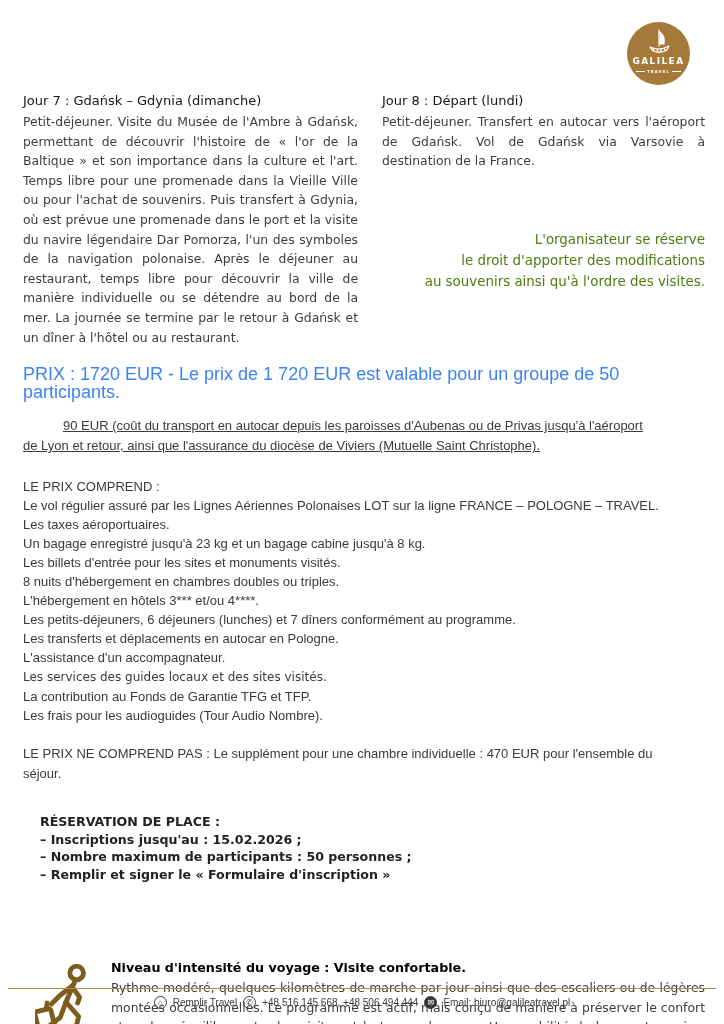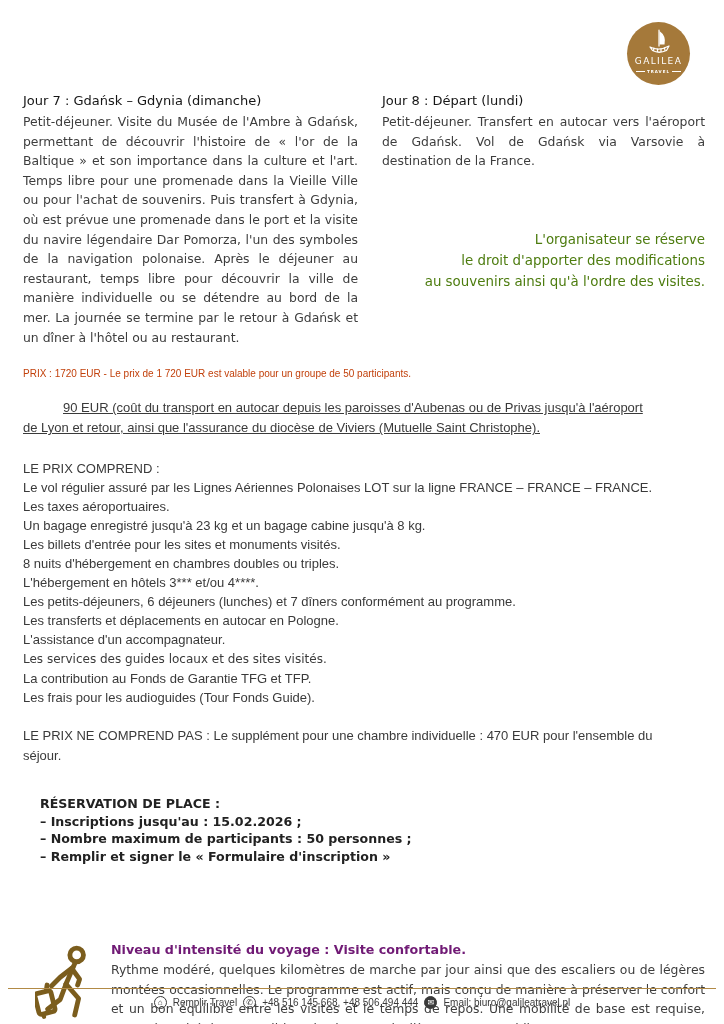--- a/index.html
+++ b/index.html
@@ -20,21 +20,21 @@
     position: absolute;
     top: 22px; right: 34px;
     width: 63px; height: 63px;
     border-radius: 50%;
     background: #a5793a;
     display: flex; flex-direction: column;
     align-items: center; justify-content: flex-start;
   }
   .logo-boat { margin-top: 6px; }
   .logo-brand {
-    color: #ffffff; font-size: 9px; font-weight: normal;
+    color: #ffffff; font-size: 9px; font-weight: bold;
     letter-spacing: 1.4px; line-height: 1; margin-top: 1px;
   }
   .logo-sub {
     display: flex; align-items: center; gap: 2px;
     color: #ffffff; font-size: 4px; letter-spacing: 1px;
     margin-top: 2.5px; font-weight: bold;
   }
   .logo-sub::before, .logo-sub::after {
     content: ""; display: block; width: 9px; height: 1px; background: #ffffff;
   }
@@ -53,21 +53,21 @@
   .notice {
     margin-top: 58px;
     text-align: right;
     color: #4d7c0f;
     font-size: 13.4px; line-height: 21px;
   }
   
   .narrow { font-family: "Liberation Sans", sans-serif; }
   .price-line {
     margin: 18px 19px 0 23px;
-    font-size: 10px; line-height: 18px; color: #c2410c;
+    font-size: 18px; line-height: 18px; color: #3b82f6;
   }
   .underline-note {
     margin: 15px 19px 0 23px;
     max-width: 625px;
     font-size: 13px; line-height: 20px; color: #3a3a3a;
     text-decoration: underline;
     text-indent: 40px;
   }
   .includes { margin: 21px 19px 0 23px; max-width: 662px; }
   .includes-heading { font-size: 13px; line-height: 19px; color: #3a3a3a; }
@@ -87,21 +87,21 @@
     font-size: 12.6px; line-height: 17.5px;
   }
   
   .intensity {
     margin: 76px 19px 0 35px;
     display: flex; gap: 14px; align-items: flex-start;
   }
   .intensity-icon { flex: none; margin-top: 4px; }
   .intensity-text { flex: 1; }
   .intensity-heading {
-    font-weight: bold; color: #701a75;
+    font-weight: bold; color: #000000;
     font-size: 12.7px; line-height: 18px; margin-bottom: 1px;
   }
   .intensity-body {
     font-size: 12.4px; line-height: 19.6px;
     text-align: justify; color: #3d3d3d;
   }
   
   .footer {
     position: absolute; left: 0; right: 0; bottom: 0;
     height: 36px;
@@ -157,32 +157,32 @@
         <div>au souvenirs ainsi qu'à l'ordre des visites.</div>
       </div>
     </div>
   </div>
 
   <div class="price-line narrow">PRIX : 1720 EUR - Le prix de 1 720 EUR est valable pour un groupe de 50 participants.</div>
   <div class="underline-note narrow">90 EUR (coût du transport en autocar depuis les paroisses d'Aubenas ou de Privas jusqu'à l'aéroport de Lyon et retour, ainsi que l'assurance du diocèse de Viviers (Mutuelle Saint Christophe).</div>
 
   <div class="includes narrow">
     <div class="includes-heading">LE PRIX COMPREND :</div>
-    <div class="include-item">Le vol régulier assuré par les Lignes Aériennes Polonaises LOT sur la ligne FRANCE – FRANCE – FRANCE.</div>
+    <div class="include-item">Le vol régulier assuré par les Lignes Aériennes Polonaises LOT sur la ligne FRANCE – POLOGNE – TRAVEL.</div>
     <div class="include-item">Les taxes aéroportuaires.</div>
     <div class="include-item">Un bagage enregistré jusqu'à 23 kg et un bagage cabine jusqu'à 8 kg.</div>
     <div class="include-item">Les billets d'entrée pour les sites et monuments visités.</div>
     <div class="include-item">8 nuits d'hébergement en chambres doubles ou triples.</div>
     <div class="include-item">L'hébergement en hôtels 3*** et/ou 4****.</div>
     <div class="include-item">Les petits-déjeuners, 6 déjeuners (lunches) et 7 dîners conformément au programme.</div>
     <div class="include-item">Les transferts et déplacements en autocar en Pologne.</div>
     <div class="include-item">L'assistance d'un accompagnateur.</div>
     <div class="include-item wide">Les services des guides locaux et des sites visités.</div>
     <div class="include-item">La contribution au Fonds de Garantie TFG et TFP.</div>
-    <div class="include-item">Les frais pour les audioguides (Tour Fonds Guide).</div>
+    <div class="include-item">Les frais pour les audioguides (Tour Audio Nombre).</div>
   </div>
 
   <div class="excludes narrow">LE PRIX NE COMPREND PAS : Le supplément pour une chambre individuelle : 470 EUR pour l'ensemble du séjour.</div>
 
   <div class="reservation">
     <div>RÉSERVATION DE PLACE :</div>
     <div>– Inscriptions jusqu'au : 15.02.2026 ;</div>
     <div>– Nombre maximum de participants : 50 personnes ;</div>
     <div>– Remplir et signer le « Formulaire d'inscription »</div>
   </div>

